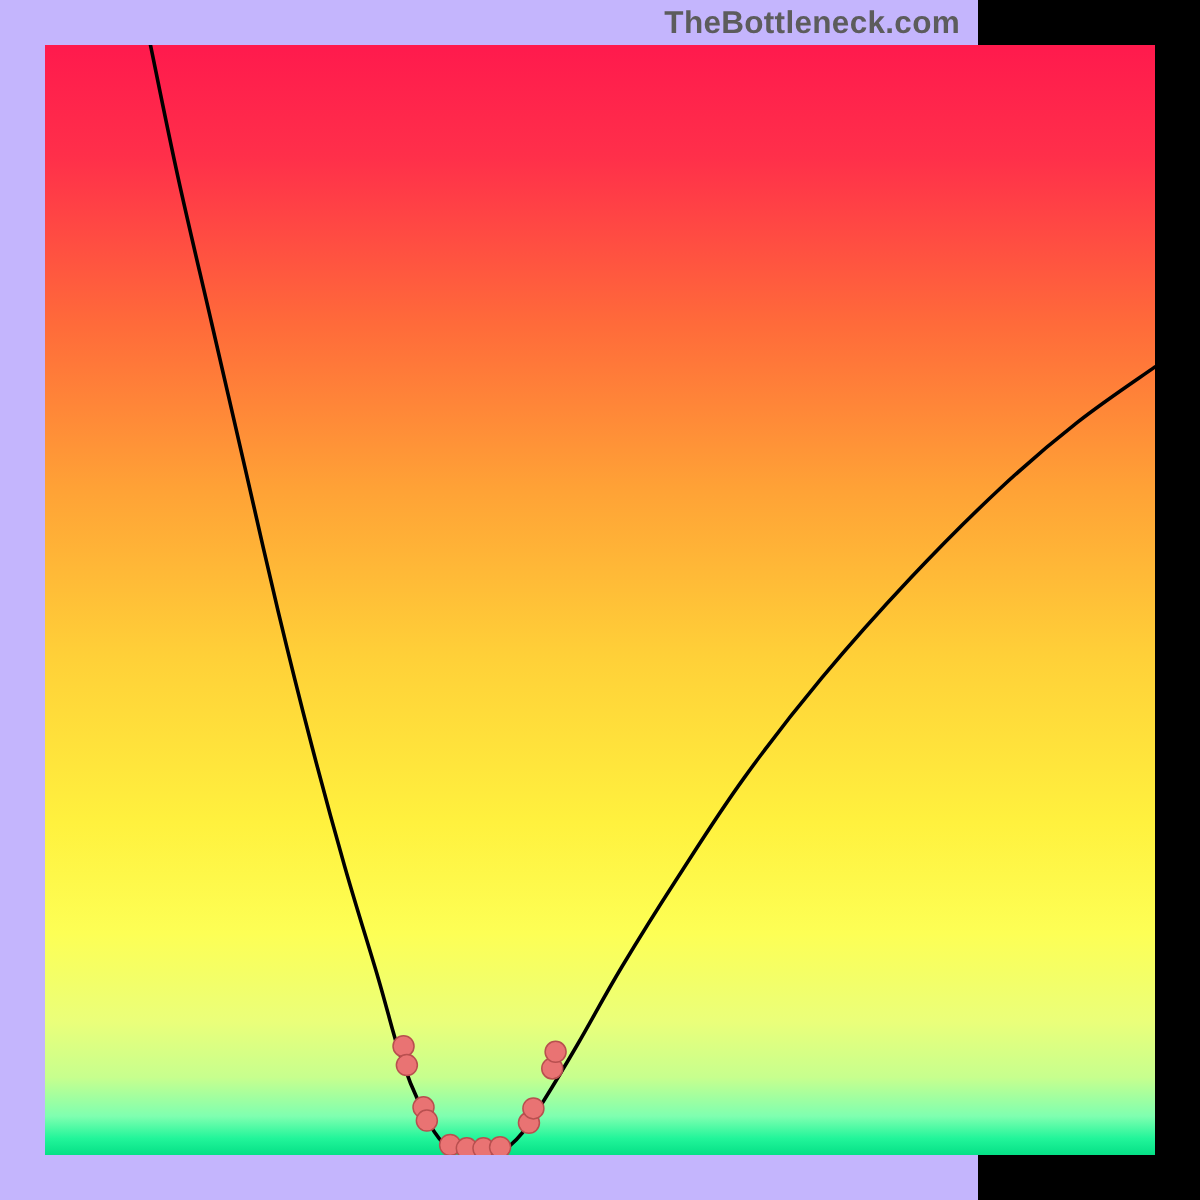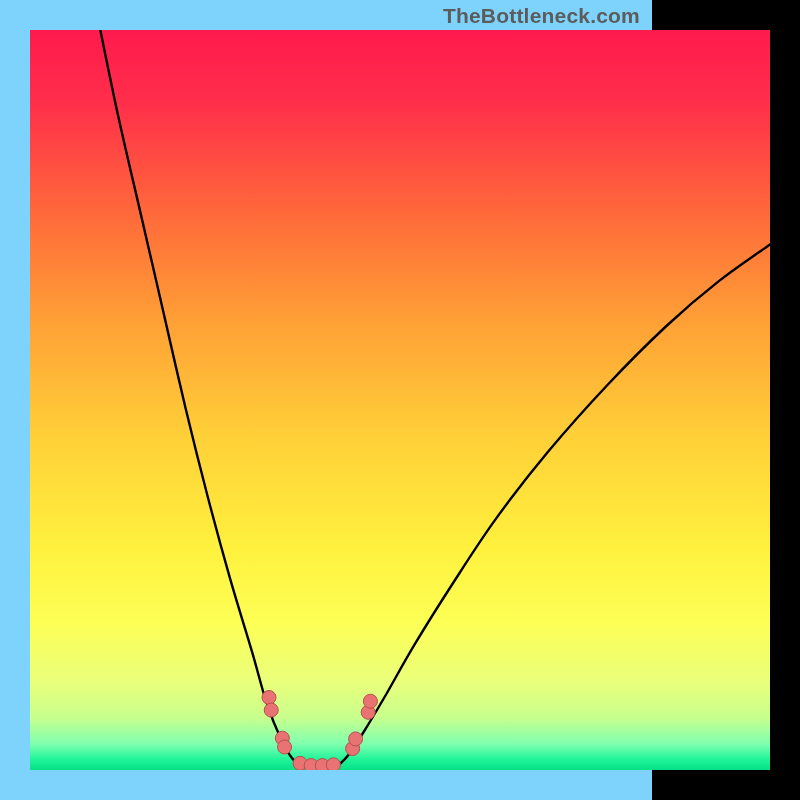--- a/index.html
+++ b/index.html
@@ -1,21 +1,21 @@
 <!DOCTYPE html>
 <html><head>
 <meta charset="utf-8">
 <style>
   * { margin: 0; padding: 0; box-sizing: border-box; }
   html, body { width: 800px; height: 800px; overflow: hidden; background: #000; }
   .frame {
     position: absolute;
     top: 0; left: 0;
     width: 652px; height: 800px;
-    background: #7dd3fc;
+    background: #c4b5fd;
     text-align: right;
   }
   .watermark {
     position: absolute;
     top: 4px;
     right: 12px;
     font-family: Arial, Helvetica, sans-serif;
     font-size: 21px;
     font-weight: 600;
     color: #5c5c5c;

